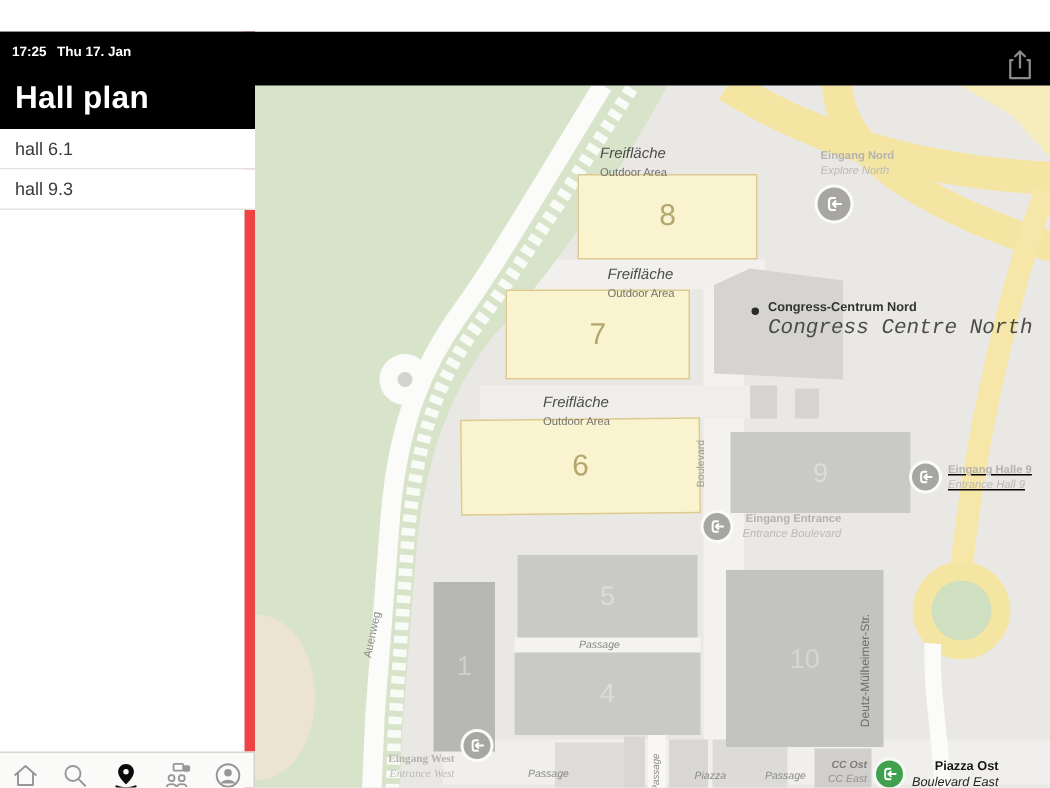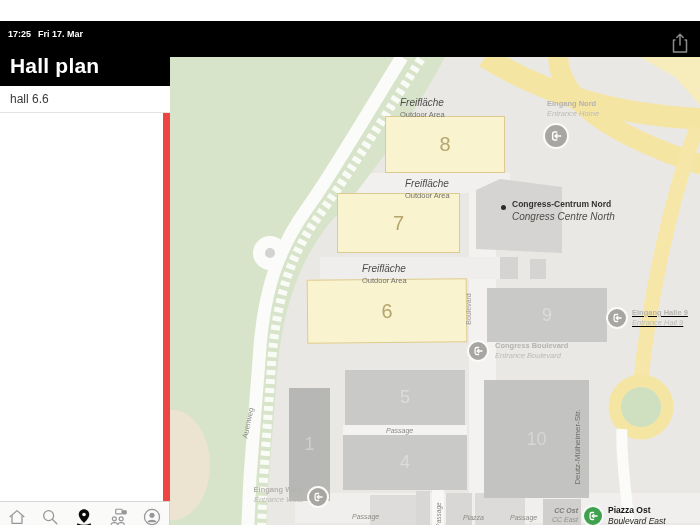--- a/index.html
+++ b/index.html
@@ -31,57 +31,58 @@
   .hall { position:absolute; display:flex; align-items:center; justify-content:center; }
   .hall.outdoor { background:#faf3d0; border:1px solid #dcca90; color:#b5a66e; font-size:20px; }
   .hall.indoor  { background:#c9c9c7; color:#dcdcda; font-size:18px; }
   .freif { position:absolute; line-height:1.25; }
   .freif .de { font-size:10px; font-weight:400; font-style:italic; color:#4c4c4a; display:block; }
   .freif .en { font-size:7.5px; color:#72726e; display:block; }
   .ent-icon { position:absolute; border-radius:50%; display:flex; align-items:center; justify-content:center; border:2px solid rgba(255,255,255,.95); }
   .ent-icon.gray { background:#a8a6a2; }
   .ent-icon.green { background:#3fa14e; }
   .ent-label { position:absolute; line-height:1.3; white-space:nowrap; }
-  .ent-label .de { display:block; font-size:7.5px; font-weight:700; color:#b5b3af; }
+  .ent-label .de { display:block; font-size:7.5px; font-weight:700; color:#b5b3af;text-align:right; }
   .ent-label .en { display:block; font-size:7.5px; font-style:italic; color:#bcbab6; }
   .ent-label.dark .de { color:#161614; font-size:8.5px; }
   .ent-label.dark .en { color:#24241f; font-size:8.5px; }
   .congress-label { position:absolute; line-height:1.3; white-space:nowrap; }
   .congress-label .de { display:block; font-size:8.5px; font-weight:700; color:#333331; }
-  .congress-label .en { display:block; font-size:10px; font-style:italic; color:#4c4c48; }
+  .congress-label .en { display:block; font-size:14px; font-style:italic; color:#4c4c48;font-family:Liberation Mono, monospace; }
   .cc-label { position:absolute; text-align:right; line-height:1.25; }
   .cc-label .de { display:block; font-size:7px; font-weight:700; font-style:italic; color:#7e7d79; }
   .cc-label .en { display:block; font-size:7px; font-style:italic; color:#93928e; }
   .street { position:absolute; white-space:nowrap; transform:translate(-50%,-50%) rotate(-90deg); }
   .passage { position:absolute; font-size:7px; font-style:italic; color:#8a8a86; white-space:nowrap; }
   .dot { position:absolute; width:5px; height:5px; border-radius:50%; background:#2b2b29; }
 </style>
 </head>
 <body>
 
 <div id="screen">
 
   <div id="statusbar">
     <span class="time">17:25</span>
-    <span class="date">Fri 17. Mar</span>
+    <span class="date">Thu 17. Jan</span>
   </div>
   <svg id="share" viewBox="0 0 20 22">
     <g stroke="#8c8c8c" stroke-width="1.5" fill="none" stroke-linecap="round" stroke-linejoin="round">
       <path d="M5,8 H3.5 V20 H16.5 V8 H15"></path>
       <path d="M10,13 V2.5"></path>
       <path d="M6.8,5.5 L10,2.3 L13.2,5.5"></path>
     </g>
   </svg>
 
   <div id="sidebar">
     <div id="sidebar-header">
       <h1>Hall plan</h1>
     </div>
     <div id="hall-list">
-      <div class="hall-item">hall 6.6</div>
+      <div class="hall-item">hall 6.1</div>
+      <div class="hall-item">hall 9.3</div>
     </div>
 
     <div id="tabbar">
       <div class="tab">
         <svg width="20" height="20" viewBox="0 0 22 22">
           <g stroke="#97979a" stroke-width="1.4" fill="none" stroke-linejoin="round">
             <path d="M3,11 L11,4 L19,11"></path>
               <path d="M5.5,9 V18 H16.5 V9"></path>
           </g>
         </svg>
@@ -250,31 +251,31 @@
           <g stroke="#fff" stroke-width="2.2" fill="none" stroke-linecap="round" stroke-linejoin="round">
             <path d="M13,6 H10 Q7,6 7,9 V15 Q7,18 10,18 H13"></path>
             <path d="M19,12 H11"></path>
             <path d="M13.5,9.2 L10.8,12 L13.5,14.8"></path>
           </g>
         </svg>
     </div>
 
     <div class="ent-label" style="left:377px;top:42px;">
       <span class="de">Eingang Nord</span>
-      <span class="en">Entrance Home</span>
+      <span class="en">Explore North</span>
     </div>
     <div class="ent-label" style="left:462px;top:251px;text-decoration:underline;">
       <span class="de">Eingang Halle 9</span>
       <span class="en">Entrance Hall 9</span>
     </div>
     <div class="ent-label" style="left:325px;top:284px;">
-      <span class="de">Congress Boulevard</span>
+      <span class="de">Eingang Entrance</span>
       <span class="en">Entrance Boulevard</span>
     </div>
-    <div class="ent-label" style="left:38px;top:428px;width:95px;text-align:right;">
+    <div class="ent-label" style="left:38px;top:444px;width:95px;text-align:right;font-family:Liberation Serif, serif;">
       <span class="de">Eingang West</span>
       <span class="en">Entrance West</span>
     </div>
     <div class="ent-label dark" style="left:438px;top:448px;">
       <span class="de">Piazza Ost</span>
       <span class="en">Boulevard East</span>
     </div>
     <div class="cc-label" style="left:350px;top:450px;width:58px;">
       <span class="de">CC Ost</span>
       <span class="en">CC East</span>

